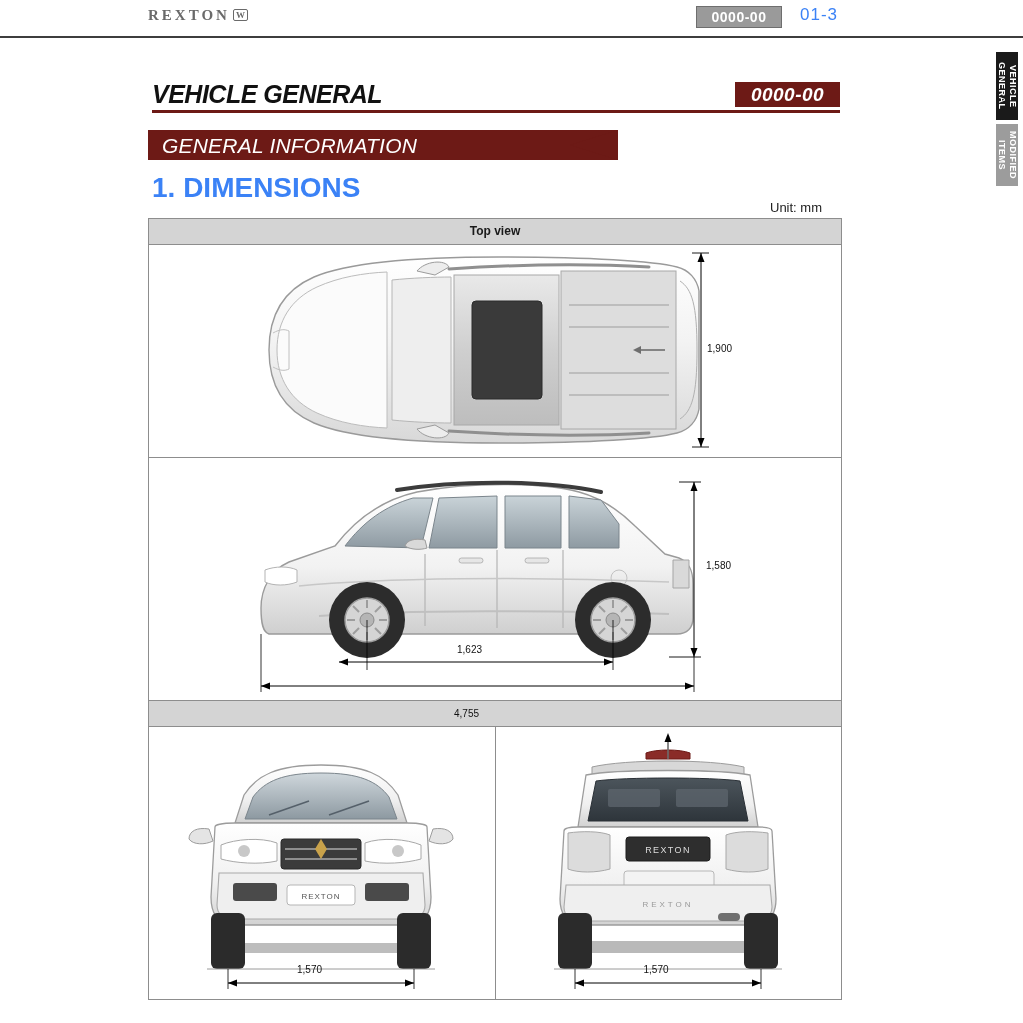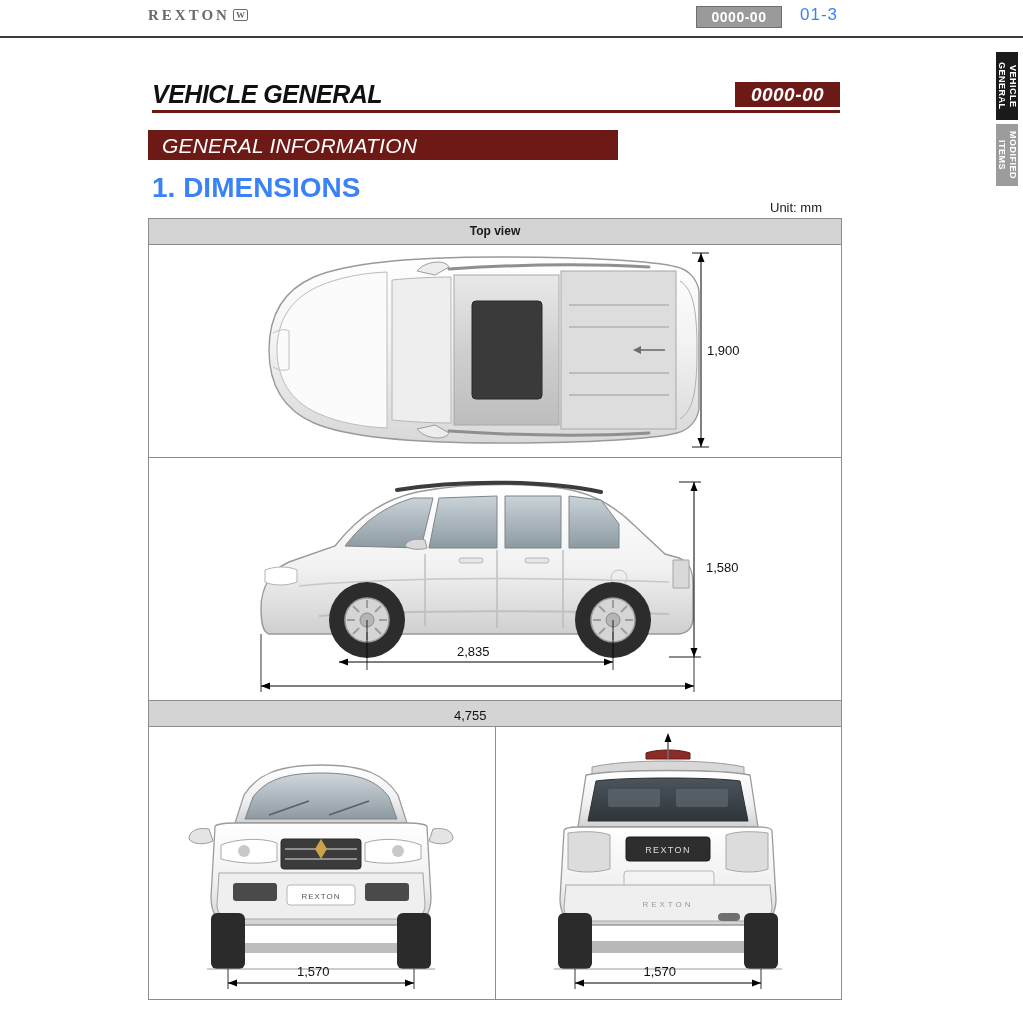--- a/index.html
+++ b/index.html
@@ -235,21 +235,21 @@
   .split-body > div:first-child {
     border-right: 1px solid #8d8d8d;
   }
 
   .viewbox-top { height: 212px; }
   .viewbox-side { height: 242px; }
   .viewbox-fr { height: 272px; }
 
   .dim-text {
     position: absolute;
-    font-size: 13px;
+    font-size: 10px;
     color: #111;
     white-space: nowrap;
   }
 
   svg { display: block; }
   .vehicle-svg {
     position: absolute;
     left: 0;
     top: 0;
   }
@@ -424,21 +424,21 @@
       <path d="M190 204 L199 200.5 L199 207.5 Z" fill="#000"></path>
       <path d="M464 204 L455 200.5 L455 207.5 Z" fill="#000"></path>
 
       <line x1="112" y1="176" x2="112" y2="234" stroke="#000" stroke-width="0.8"></line>
       <line x1="545" y1="199" x2="545" y2="234" stroke="#000" stroke-width="0.8"></line>
       <line x1="112" y1="228" x2="545" y2="228" stroke="#000" stroke-width="1"></line>
       <path d="M112 228 L121 224.5 L121 231.5 Z" fill="#000"></path>
       <path d="M545 228 L536 224.5 L536 231.5 Z" fill="#000"></path>
     </svg>
     <div class="dim-text" style="left:557px; top:102px;">1,580</div>
-    <div class="dim-text" style="left:308px; top:186px;">2,835</div>
+    <div class="dim-text" style="left:308px; top:186px;">1,623</div>
     <div class="dim-text" style="left:305px; top:210px;margin-top:40px;">4,755</div>
   </div>
 
   <div class="split-head">
   </div>
   <div class="split-body">
 
     <div class="viewbox-fr">
       <svg class="vehicle-svg" width="345" height="272" viewBox="0 0 345 272">
         <defs>

